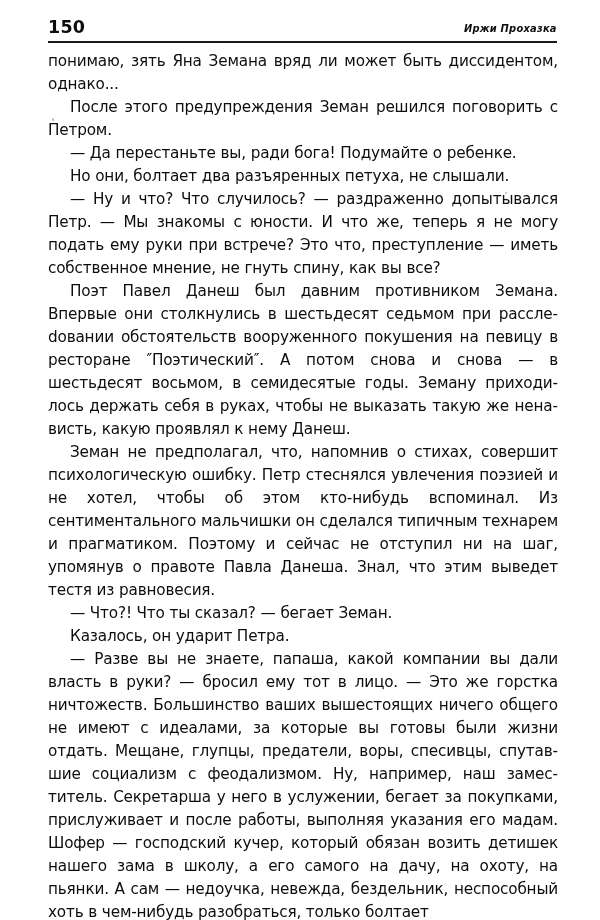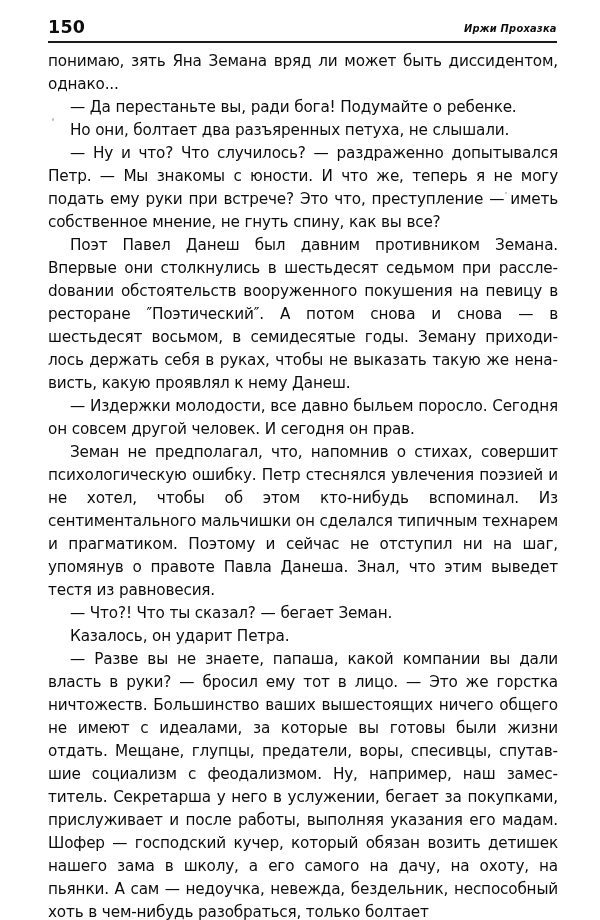--- a/index.html
+++ b/index.html
@@ -94,25 +94,25 @@
 
 <div id="page">
 
   <div id="running-head">
     <span id="page-number">150</span>
     <span id="author-name">Иржи Прохазка</span>
   </div>
 
   <div id="text-block">
     <p class="para cont">понимаю, зять Яна Земана вряд ли может быть диссиден­том, однако...</p>
+    <p class="para">После этого предупреждения Земан решился поговорить с Петром.</p>
     <p class="para">— Да перестаньте вы, ради бога! Подумайте о ребенке.</p>
     <p class="para">Но они, болтает два разъяренных петуха, не слышали.</p>
     <p class="para">— Ну и что? Что случилось? — раздраженно допытывался Петр. — Мы знакомы с юности. И что же, теперь я не могу подать ему руки при встрече? Это что, преступление — иметь собственное мнение, не гнуть спину, как вы все?</p>
     <p class="para">Поэт Павел Данеш был давним противником Земана. Впервые они столкнулись в шестьдесят седьмом при рассле­dовании обстоятельств вооруженного покушения на певицу в ресторане ″Поэтический″. А потом снова и снова — в шестьдесят восьмом, в семидесятые годы. Земану приходи­лось держать себя в руках, чтобы не выказать такую же нена­висть, какую проявлял к нему Данеш.</p>
-    <p class="para">— Издержки молодости, все давно быльем поросло. Се­годня он совсем другой человек. И сегодня он прав.</p>
     <p class="para">Земан не предполагал, что, напомнив о стихах, совершит психологическую ошибку. Петр стеснялся увлечения поэ­зией и не хотел, чтобы об этом кто-нибудь вспоминал. Из сентиментального мальчишки он сделался типичным техна­рем и прагматиком. Поэтому и сейчас не отступил ни на шаг, упомянув о правоте Павла Данеша. Знал, что этим выве­дет тестя из равновесия.</p>
     <p class="para">— Что?! Что ты сказал? — бегает Земан.</p>
     <p class="para">Казалось, он ударит Петра.</p>
     <p class="para">— Разве вы не знаете, папаша, какой компании вы дали власть в руки? — бросил ему тот в лицо. — Это же горстка ничтожеств. Большинство ваших вышестоящих ничего обще­го не имеют с идеалами, за которые вы готовы были жизни отдать. Мещане, глупцы, предатели, воры, спесивцы, спутав­шие социализм с феодализмом. Ну, например, наш замес­титель. Секретарша у него в услужении, бегает за покупка­ми, прислуживает и после работы, выполняя указания его мадам. Шофер — господский кучер, который обязан возить детишек нашего зама в школу, а его самого на дачу, на охо­ту, на пьянки. А сам — недоучка, невежда, бездельник, не­способный хоть в чем-нибудь разобраться, только болтает</p>
   </div>
 
   <div class="speck" style="left:505px; top:192px; width:2px; height:2px;"></div>
   <div class="speck" style="left:52px; top:118px; width:2px; height:3px;"></div>
 
 </div>

